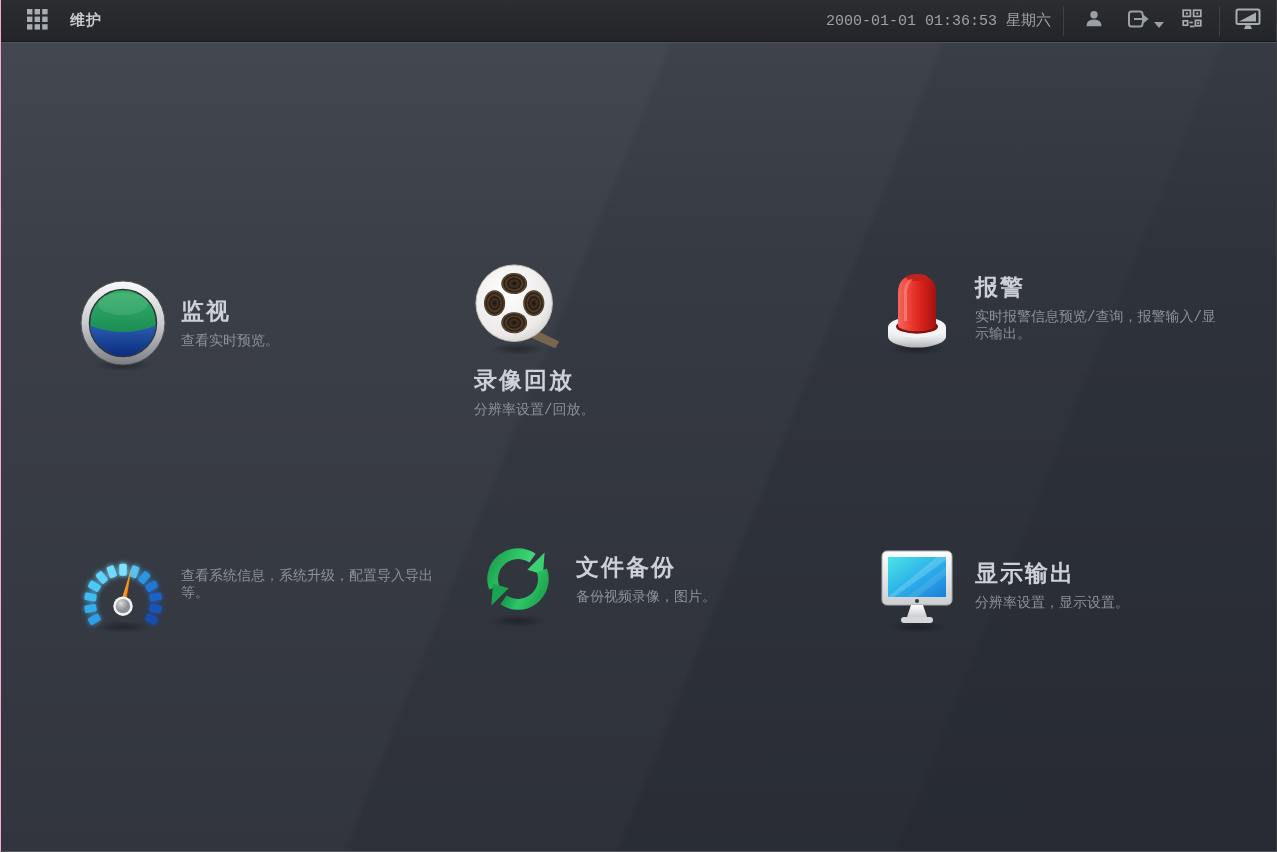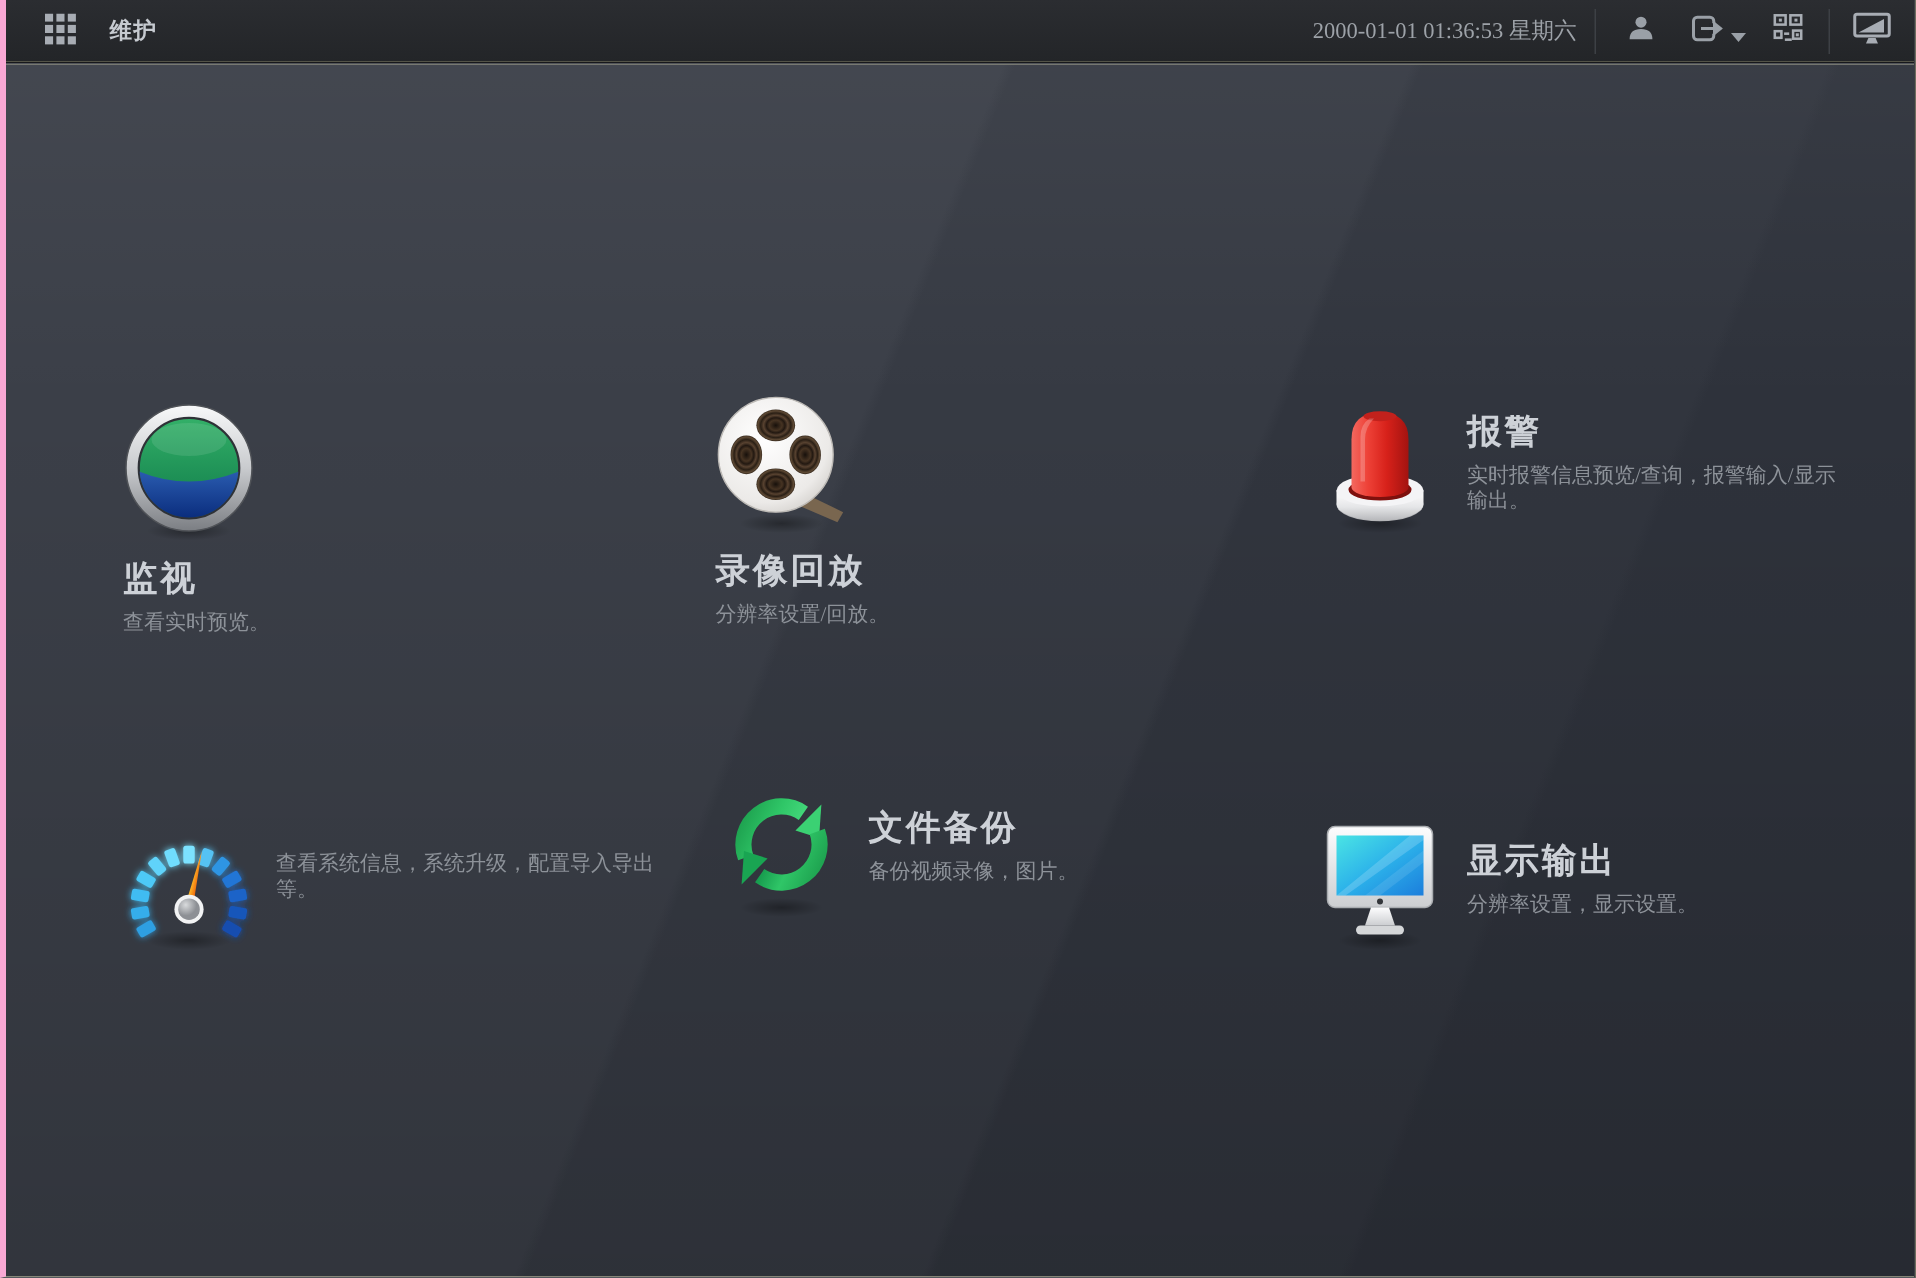--- a/index.html
+++ b/index.html
@@ -1,21 +1,21 @@
 <!DOCTYPE html>
 <html><head>
 <meta charset="utf-8">
 <style>
   html,body{margin:0;padding:0;background:#1c1e21;}
   .page{
     width:1277px;height:852px;position:relative;overflow:hidden;
-    font-family:Liberation Serif, serif;
+    font-family:Liberation Mono, monospace;
     box-sizing:border-box;
-    border-left:4px solid #f9a8d4;border-right:1px solid #3c3f44;border-bottom:1px solid #55585e;
-    background:#fef9c3;
+    border-left:1px solid #f9a8d4;border-right:1px solid #3c3f44;border-bottom:1px solid #55585e;
+    background:#a16207;
   }
   
   .topbar{
     position:absolute;top:0;left:0;right:0;height:42px;
     display:flex;align-items:center;
     background:linear-gradient(180deg,#2b2d31 0%,#232528 100%);
     border-bottom:1px solid #17181b;
     padding:0 15px 0 26px;box-sizing:border-box;
   }
   .topbar-left{display:flex;align-items:center;}
@@ -45,22 +45,22 @@
   .tile{position:absolute;display:flex;gap:14px;cursor:pointer;}
   .tile-icon{width:88px;height:88px;position:relative;flex:none;display:flex;align-items:center;justify-content:center;}
   .tile-icon svg{position:relative;z-index:1;display:block;}
   .icon-shadow{
     position:absolute;bottom:-7px;left:4px;right:4px;height:18px;z-index:0;
     background:radial-gradient(ellipse 50% 50% at 50% 50%, rgba(0,0,0,0.34), rgba(0,0,0,0) 70%);
   }
   .tile-text{align-self:center;width:254px;}
   .tile-title{font-size:23px;font-weight:700;color:#cdd1d7;letter-spacing:2px;margin-bottom:6px;}
   .tile-desc{font-size:14px;color:#8d9299;line-height:17px;}
-  .t1{left:78px;top:225px;flex-direction:column;}  .t2{left:473px;top:220px;flex-direction:column;}  .t3{left:872px;top:220px;}
-  .t4{left:78px;top:498px;}  .t5{left:473px;top:476px;}  .t6{left:872px;top:498px;}
+  .t1{left:78px;top:236px;}  .t2{left:473px;top:220px;flex-direction:column;}  .t3{left:872px;top:220px;}
+  .t4{left:78px;top:498px;}  .t5{left:473px;top:492px;}  .t6{left:872px;top:498px;}
 </style>
 </head>
 <body>
 
 <div class="page">
 
   <div class="topbar">
     <div class="topbar-left">
       <button class="apps-btn">
         <span>

